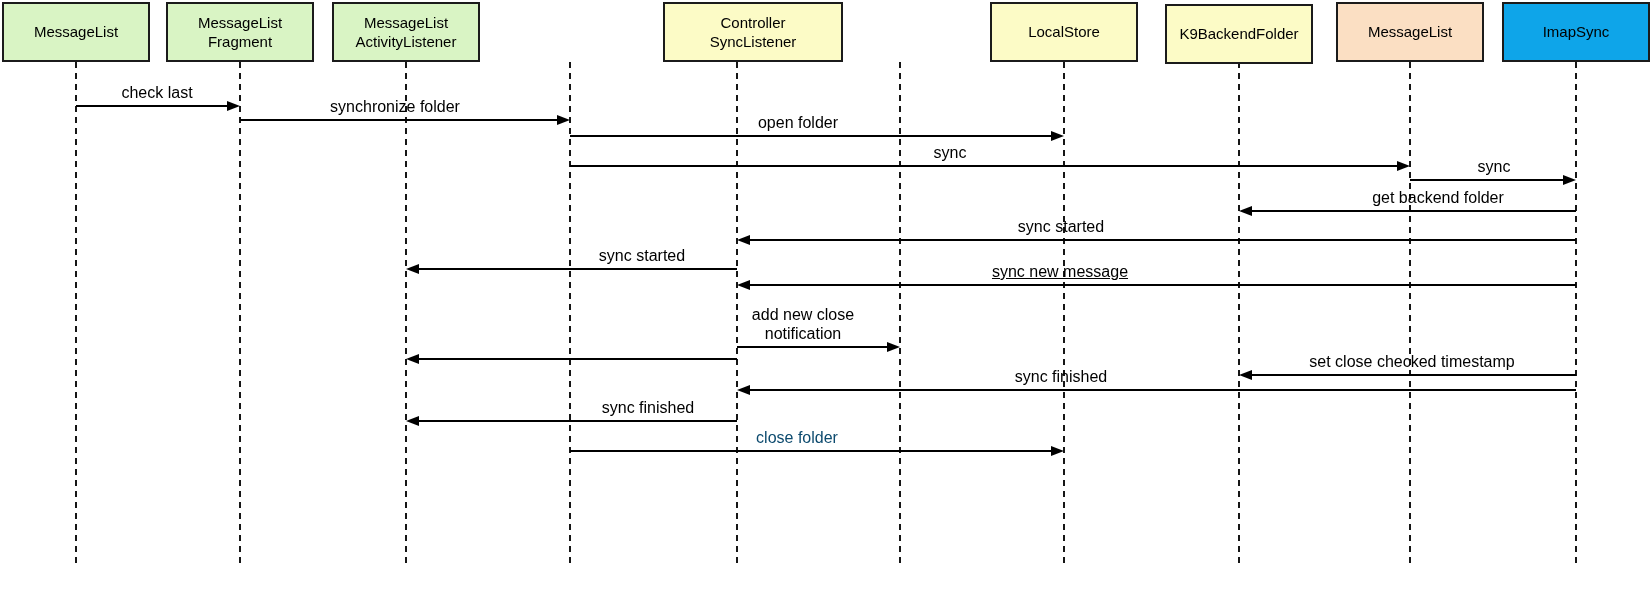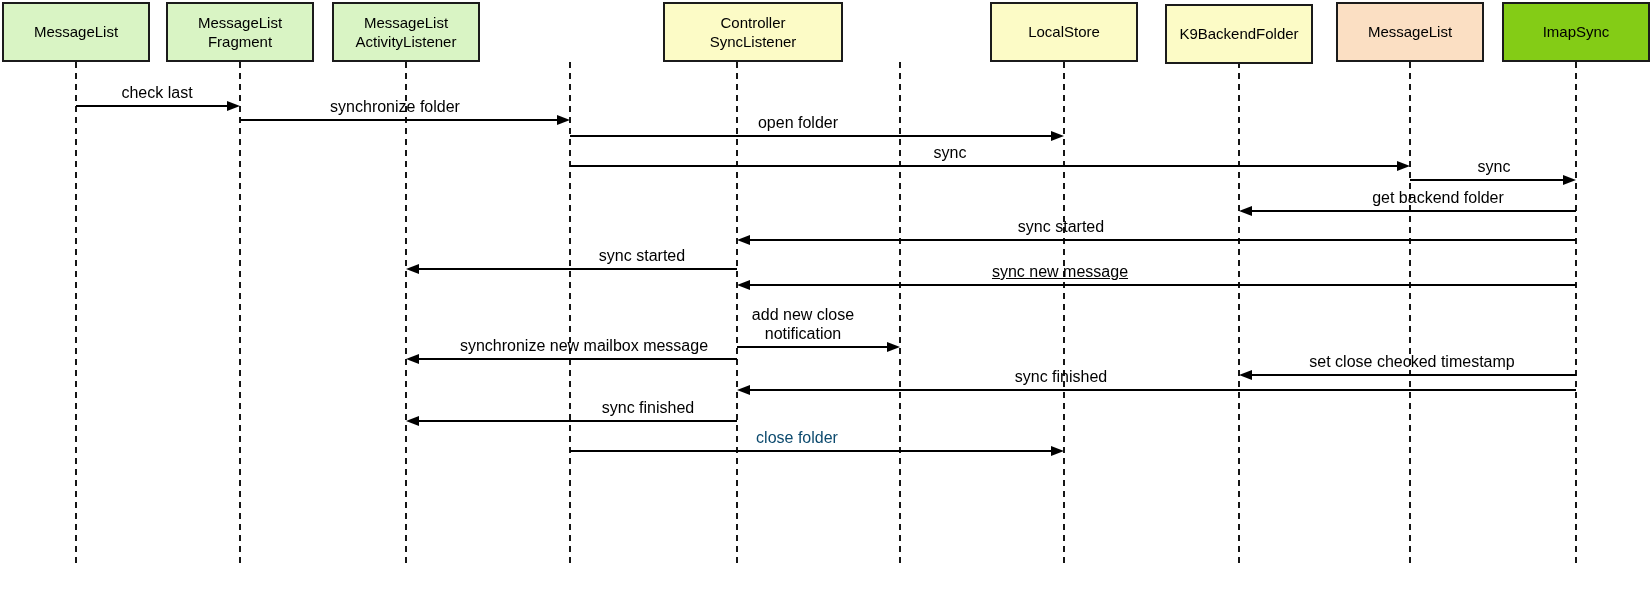--- a/index.html
+++ b/index.html
@@ -72,21 +72,21 @@
     </div>
     <div class="lifeline" style="left: 1063px; top: 62px; height: 504px;"></div>
     <div class="pbox" style="left: 1165px; top: 4px; width: 148px; height: 60px; background: rgb(252, 251, 198); border-color: rgb(27, 27, 27);">
       <div class="plabel">K9BackendFolder</div>
     </div>
     <div class="lifeline" style="left: 1238px; top: 62px; height: 504px;"></div>
     <div class="pbox" style="left: 1336px; top: 2px; width: 148px; height: 60px; background: rgb(251, 223, 195); border-color: rgb(27, 27, 27);">
       <div class="plabel">MessageList</div>
     </div>
     <div class="lifeline" style="left: 1409px; top: 62px; height: 504px;"></div>
-    <div class="pbox" style="left: 1502px; top: 2px; width: 148px; height: 60px; background: #84cc16; border-color: rgb(27, 27, 27);">
+    <div class="pbox" style="left: 1502px; top: 2px; width: 148px; height: 60px; background: #0ea5e9; border-color: rgb(27, 27, 27);">
       <div class="plabel">ImapSync</div>
     </div>
     <div class="lifeline" style="left: 1575px; top: 62px; height: 504px;"></div>
     <div class="msg-line" style="top: 105px; left: 76px; width: 152px; border-top-color: rgb(0, 0, 0);"></div>
     <div class="arrowhead right" style="top: 101px; left: 227px;"></div>
     <div class="msg-label" style="left: 157px; top: 102px; color: rgb(0, 0, 0);">check last</div>
     <div class="msg-line" style="top: 119px; left: 240px; width: 318px; border-top-color: rgb(0, 0, 0);"></div>
     <div class="arrowhead right" style="top: 115px; left: 557px;"></div>
     <div class="msg-label" style="left: 395px; top: 116px; color: rgb(0, 0, 0);">synchronize folder</div>
     <div class="msg-line" style="top: 135px; left: 570px; width: 482px; border-top-color: rgb(0, 0, 0);"></div>
@@ -109,21 +109,20 @@
     <div class="msg-label" style="left: 642px; top: 265px; color: rgb(0, 0, 0);">sync started</div>
     <div class="msg-line" style="top: 284px; left: 749px; width: 827px; border-top-color: rgb(0, 0, 0);"></div>
     <div class="arrowhead left" style="top: 280px; left: 737px;"></div>
     <div class="msg-label" style="left: 1060px; top: 281px; color: rgb(0, 0, 0); text-decoration: underline;">sync new message</div>
     <div class="msg-line" style="top: 346px; left: 737px; width: 151px; border-top-color: rgb(0, 0, 0);"></div>
     <div class="arrowhead right" style="top: 342px; left: 887px;"></div>
     <div class="msg-label" style="left: 803px; top: 343px; color: rgb(0, 0, 0);">add new close
 notification</div>
     <div class="msg-line" style="top: 358px; left: 418px; width: 319px; border-top-color: rgb(0, 0, 0);"></div>
     <div class="arrowhead left" style="top: 354px; left: 406px;"></div>
-    <div class="msg-label" style="left: 584px; top: 355px; color: rgb(0, 0, 0);">synchronize new mailbox message</div>
     <div class="msg-line" style="top: 374px; left: 1251px; width: 325px; border-top-color: rgb(0, 0, 0);"></div>
     <div class="arrowhead left" style="top: 370px; left: 1239px;"></div>
     <div class="msg-label" style="left: 1412px; top: 371px; color: rgb(0, 0, 0);">set close checked timestamp</div>
     <div class="msg-line" style="top: 389px; left: 749px; width: 827px; border-top-color: rgb(0, 0, 0);"></div>
     <div class="arrowhead left" style="top: 385px; left: 737px;"></div>
     <div class="msg-label" style="left: 1061px; top: 386px; color: rgb(0, 0, 0);">sync finished</div>
     <div class="msg-line" style="top: 420px; left: 418px; width: 319px; border-top-color: rgb(0, 0, 0);"></div>
     <div class="arrowhead left" style="top: 416px; left: 406px;"></div>
     <div class="msg-label" style="left: 648px; top: 417px; color: rgb(0, 0, 0);">sync finished</div>
     <div class="msg-line" style="top: 450px; left: 570px; width: 482px; border-top-color: rgb(0, 0, 0);"></div>

